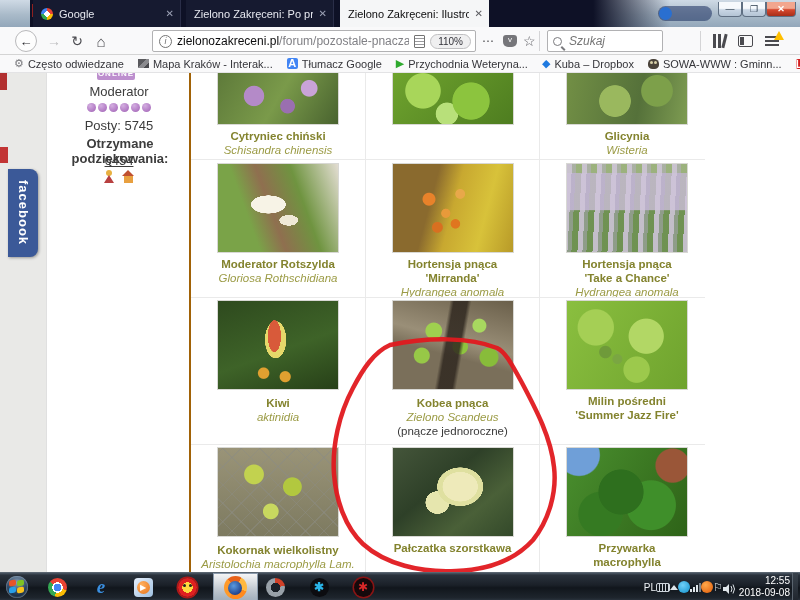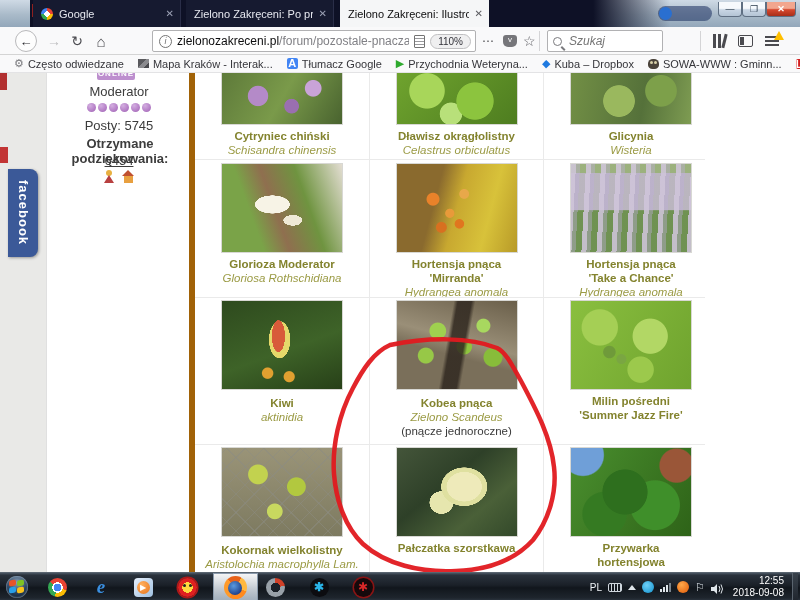--- a/index.html
+++ b/index.html
@@ -117,21 +117,21 @@
   .ic-woman{width:11px;height:13px;position:relative;}
   .ic-woman::before{content:"";position:absolute;left:2.5px;top:0;width:6px;height:6px;border-radius:50%;background:#e8b040;}
   .ic-woman::after{content:"";position:absolute;left:0;top:5px;border-left:5.5px solid transparent;border-right:5.5px solid transparent;border-bottom:8px solid #b84040;}
   .ic-house{width:13px;height:13px;position:relative;}
   .ic-house::before{content:"";position:absolute;left:0;top:0;border-left:6.5px solid transparent;border-right:6.5px solid transparent;border-bottom:6px solid #c05030;}
   .ic-house::after{content:"";position:absolute;left:2px;top:6px;width:9px;height:7px;background:#e8a040;}
 
   
   .grid{position:absolute;left:142px;top:0;width:524px;display:grid;
     grid-template-columns:175px 174px 175px;grid-template-rows:87px 138px 147px 140px;
-    border-left:6px solid #a16207;}
+    border-left:2px solid #a16207;}
   .cell{border-right:1px solid #eaeaea;border-bottom:1px solid #eaeaea;overflow:hidden;text-align:center;}
   .photo{width:122px;height:90px;margin:3px auto 4px;border:1px solid #d8d8d4;}
   .rowA .photo{height:52px;margin-top:0;border-top:none;}
   .rowC .photo{margin-top:2px;margin-bottom:6px;}
   .rowD .photo{margin-top:2px;}
   .caption{line-height:14px;}
   .pname{display:block;color:#83832e;font-weight:bold;font-size:11.5px;text-decoration:none;}
   .platin{color:#9b9b45;font-style:italic;font-size:11.5px;}
   .pextra{color:#3a3a3a;font-size:11.5px;}
 
@@ -245,21 +245,21 @@
   .ff-ic::before{content:"";position:absolute;left:4px;top:5px;width:14px;height:14px;border-radius:50%;
     background:radial-gradient(circle at 40% 35%,#5a9ae0,#1d3f8a 75%);}
   .pie-ic{width:19px;height:19px;border-radius:50%;
     background:radial-gradient(circle,#1a2028 0 34%,transparent 35%),
     conic-gradient(#d04028 0 22%,#98a0a8 22%);}
   .gg-ic{width:19px;height:19px;border-radius:50%;background:#0c0c10;color:#2ab4e8;
     font-size:12px;line-height:19px;text-align:center;font-weight:bold;}
   .redapp-ic{width:19px;height:19px;border-radius:50%;background:#16090b;color:#d82828;
     font-size:12px;line-height:18px;text-align:center;box-shadow:0 0 0 1.5px #8a1414;}
 
-  .tray{position:absolute;right:2px;top:0;height:28px;display:flex;align-items:center;gap:6px;color:#dfe5ea;}
+  .tray{position:absolute;right:2px;top:0;height:28px;display:flex;align-items:center;color:#dfe5ea;}
   .tray-lang{font-size:10px;color:#eef2f6;}
   .kb-ic{width:14px;height:9px;border:1px solid #cfd6dd;border-radius:2px;
     background:repeating-linear-gradient(90deg,transparent 0 2px,#cfd6dd 2px 3px);}
   .up-tri{width:0;height:0;border-left:4px solid transparent;border-right:4px solid transparent;border-bottom:5px solid #dfe5ea;}
   .gg-mini{width:12px;height:12px;border-radius:50%;background:radial-gradient(circle at 40% 35%,#6fd0f8,#1090cc);}
   .sig{display:flex;align-items:flex-end;gap:1px;height:10px;}
   .sig i{width:2px;background:#dfe5ea;display:block;}
   .sig .s1{height:3px;}.sig .s2{height:5px;}.sig .s3{height:7px;}.sig .s4{height:9px;background:#7a848c;}
   .avast-ic{width:12px;height:12px;border-radius:50%;background:radial-gradient(circle at 38% 32%,#ffa84a,#e05a08);}
   .flag-ic{font-size:11px;color:#dfe5ea;}
@@ -392,37 +392,33 @@
 
         <div class="cell rowA">
           <div class="photo ph-a1"></div>
           <div class="caption">
               <a class="pname">Cytryniec chiński</a>
               <div class="platin">Schisandra chinensis</div>
             </div>
         </div>
         <div class="cell rowA">
           <div class="photo ph-a2"></div>
-          <div class="caption">
-              <a class="pname">Dławisz okrągłolistny</a>
-              <div class="platin">Celastrus orbiculatus</div>
-            </div>
         </div>
         <div class="cell rowA">
           <div class="photo ph-a3"></div>
           <div class="caption">
               <a class="pname">Glicynia</a>
               <div class="platin">Wisteria</div>
             </div>
         </div>
 
         <div class="cell rowB">
           <div class="photo ph-b1"></div>
           <div class="caption">
-              <a class="pname">Glorioza Moderator</a>
+              <a class="pname">Moderator Rotszylda</a>
               <div class="platin">Gloriosa Rothschidiana</div>
             </div>
         </div>
         <div class="cell rowB">
           <div class="photo ph-b2"></div>
           <div class="caption">
               <a class="pname">Hortensja pnąca</a>
               <a class="pname">'Mirranda'</a>
               <div class="platin">Hydrangea anomala</div>
             </div>
@@ -469,21 +465,21 @@
         <div class="cell rowD">
           <div class="photo ph-d2"></div>
           <div class="caption">
               <a class="pname">Pałczatka szorstkawa</a>
             </div>
         </div>
         <div class="cell rowD">
           <div class="photo ph-d3"></div>
           <div class="caption">
               <a class="pname">Przywarka</a>
-              <a class="pname">hortensjowa</a>
+              <a class="pname">macrophylla</a>
             </div>
         </div>
       </div>
     </div>
 
     <div class="fb-badge">
       <span>facebook</span>
     </div>
 
     <svg class="annotation-svg" viewBox="0 0 800 499">

